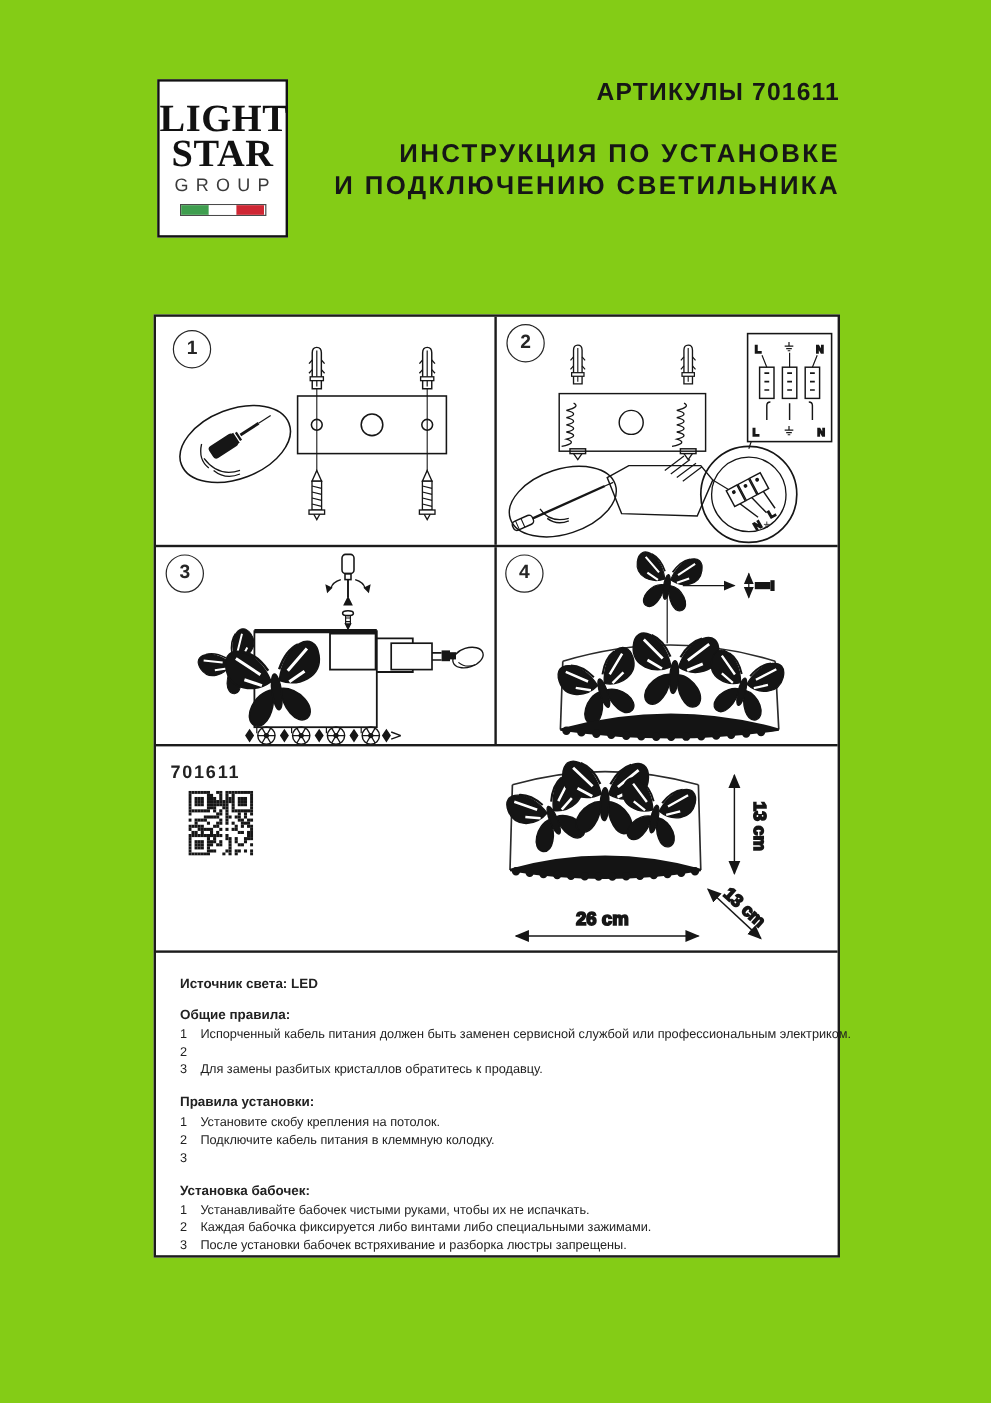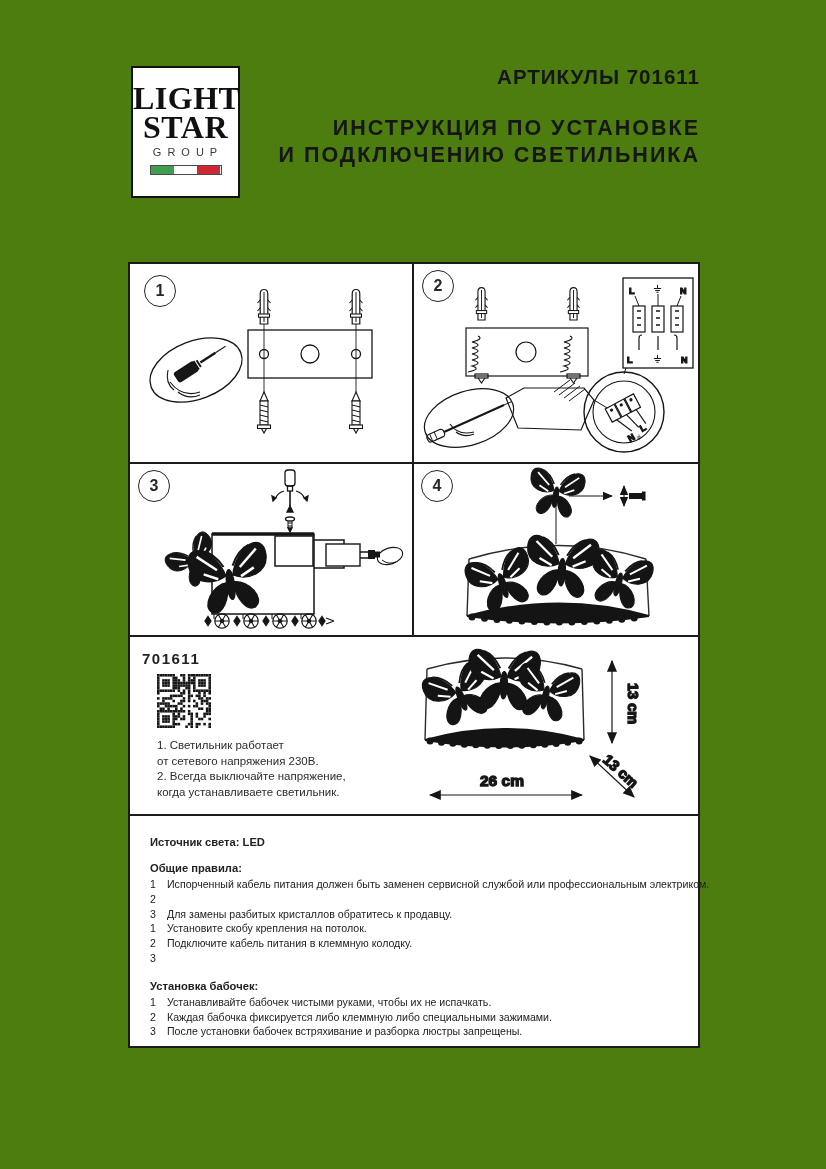--- a/index.html
+++ b/index.html
@@ -1,25 +1,25 @@
 <!DOCTYPE html>
 <html><head>
 <meta charset="utf-8">
 <style>
   html,body{margin:0;padding:0;background:#f2f2f2;}
-  .page{position:relative;width:826px;height:1169px;background:#4d7c0f;margin:0 auto;
+  .page{position:relative;width:826px;height:1169px;background:#84cc16;margin:0 auto;
         font-family:"Liberation Sans",sans-serif;color:#1b1b1b;overflow:hidden;}
 
   
   .logo-box{position:absolute;left:131px;top:66px;width:109px;height:132px;
             border:2.5px solid #121212;box-sizing:border-box;text-align:center;background:#fff;}
   .logo-word{font-family:"Liberation Serif",serif;font-weight:bold;font-size:32px;line-height:29px;
              color:#111;letter-spacing:.5px;}
   .logo-word.first{margin-top:16px;}
-  .logo-group{font-size:11px;letter-spacing:6px;color:#3a3a3a;margin-top:4px;margin-left:5px;}
+  .logo-group{font-size:15px;letter-spacing:6px;color:#3a3a3a;margin-top:4px;margin-left:5px;}
   .logo-flag{display:flex;width:72px;height:10px;margin:7px auto 0 auto;border:1px solid #4a4a4a;box-sizing:border-box;}
   .logo-flag span{flex:1;}
 
   .titles{position:absolute;right:126px;top:62px;text-align:right;font-weight:bold;color:#161616;}
   .title-a{font-size:20.5px;line-height:30px;letter-spacing:1px;}
   .title-b{font-size:21.5px;line-height:27px;letter-spacing:2px;margin-top:23px;}
 
   
   .grid{position:absolute;left:128px;top:262px;width:572px;height:786px;
         border:2px solid #1c1c1c;box-sizing:border-box;display:flex;flex-direction:column;background:#fff;}
@@ -586,26 +586,20 @@
             <rect x="5.14" y="51.43" width="2.57" height="2.57" fill="#161616"></rect>
             <rect x="7.71" y="51.43" width="2.57" height="2.57" fill="#161616"></rect>
             <rect x="10.29" y="51.43" width="2.57" height="2.57" fill="#161616"></rect>
             <rect x="12.86" y="51.43" width="2.57" height="2.57" fill="#161616"></rect>
             <rect x="15.43" y="51.43" width="2.57" height="2.57" fill="#161616"></rect>
             <rect x="28.29" y="51.43" width="2.57" height="2.57" fill="#161616"></rect>
             <rect x="33.43" y="51.43" width="2.57" height="2.57" fill="#161616"></rect>
             <rect x="38.57" y="51.43" width="2.57" height="2.57" fill="#161616"></rect>
             <rect x="51.43" y="51.43" width="2.57" height="2.57" fill="#161616"></rect>
           </svg>
-        <div class="notes">
-          <div>1. Светильник работает</div>
-          <div>от сетевого напряжения 230В.</div>
-          <div>2. Всегда выключайте напряжение,</div>
-          <div>когда устанавливаете светильник.</div>
-        </div>
         <svg class="diagram" width="568" height="179" viewBox="0 0 568 179">
           <g stroke="#161616" fill="none" stroke-width="1.4">
             <g stroke="#2b2b2b">
               <path d="M297,32 Q374,10 452,32"></path>
               <path d="M297,32 L295,103 M452,32 L454,103"></path>
               <path d="M295,103 Q374,112 454,103"></path>
             </g>
             <g>
               <g transform="translate(330,58) rotate(-22) scale(1.9)">
                   <use href="#bfly" x="-20" y="-20" width="40" height="40"></use>
@@ -648,40 +642,41 @@
           <span>Испорченный кабель питания должен быть заменен сервисной службой или профессиональным электриком.</span>
         </div>
         <div class="spec-item">
           <span class="n">2</span>
         </div>
         <div class="spec-item">
           <span class="n">3</span>
           <span>Для замены разбитых кристаллов обратитесь к продавцу.</span>
         </div>
 
+        <div class="sec-title">Правила установки:</div>
         <div class="spec-item">
           <span class="n">1</span>
           <span>Установите скобу крепления на потолок.</span>
         </div>
         <div class="spec-item">
           <span class="n">2</span>
           <span>Подключите кабель питания в клеммную колодку.</span>
         </div>
         <div class="spec-item">
           <span class="n">3</span>
         </div>
 
         <div class="sec-title">Установка бабочек:</div>
         <div class="spec-item">
           <span class="n">1</span>
           <span>Устанавливайте бабочек чистыми руками, чтобы их не испачкать.</span>
         </div>
         <div class="spec-item">
           <span class="n">2</span>
-          <span>Каждая бабочка фиксируется либо клеммную либо специальными зажимами.</span>
+          <span>Каждая бабочка фиксируется либо винтами либо специальными зажимами.</span>
         </div>
         <div class="spec-item">
           <span class="n">3</span>
           <span>После установки бабочек встряхивание и разборка люстры запрещены.</span>
         </div>
       </div>
     </div>
 
   </div>
 </div>

